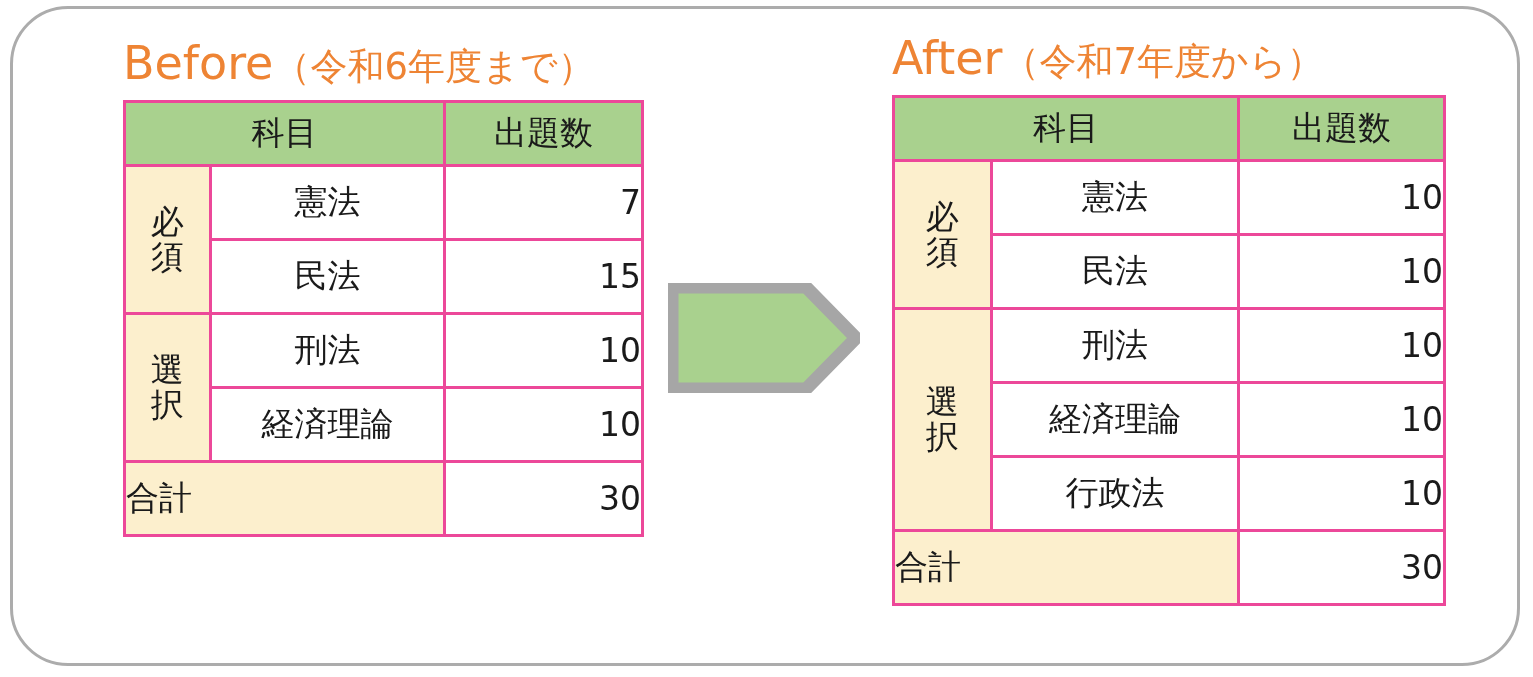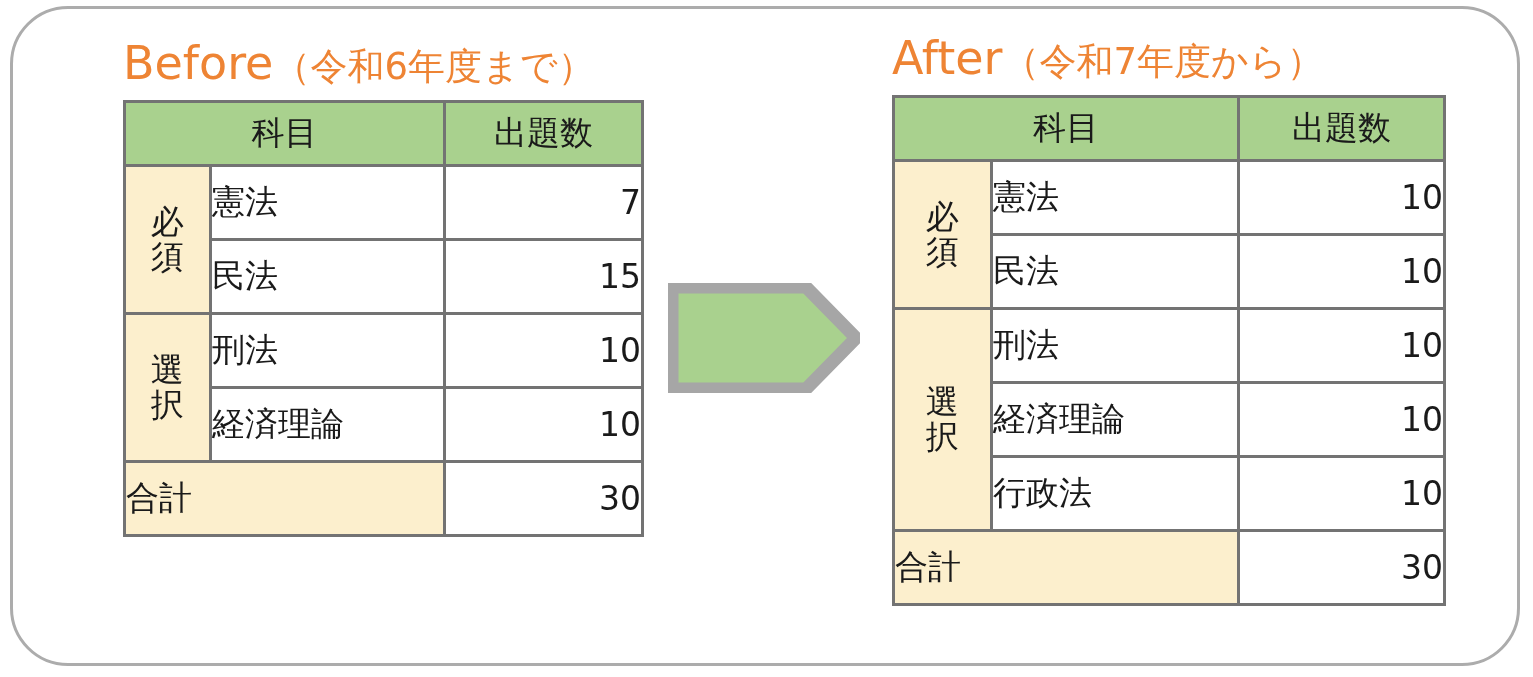--- a/index.html
+++ b/index.html
@@ -46,21 +46,21 @@
   .panel-title .latin { font-size: 46px; }
   .panel-title .jp    { font-size: 37px; }
 
   
   table.exam {
     border-collapse: collapse;
     table-layout: fixed;
     background: #ffffff;
   }
   table.exam td, table.exam th {
-    border: 3px solid #737373;
+    border: 3px solid #ec4899;
     padding: 0;
     font-weight: 400;
     font-size: 33px;
     color: #1A1A1A;
     background: #ffffff;
     box-sizing: border-box;
   }
   .hdr {
     background: #A9D18E !important;
     text-align: center;
@@ -71,21 +71,21 @@
     background: #FCEFCD !important;
     text-align: center;
     width: 82px;
     font-size: 33px;
     line-height: 1.04;
     letter-spacing: 0.02em;
     padding: 0 6px;
   }
   .grp span { display: block; }
   .subject {
-    text-align: left;
+    text-align: center;
     padding-left: 20px;
     height: 74px;
   }
   .count {
     text-align: right;
     padding-right: 22px;
     height: 74px;
     font-size: 36px;
   }
   .total-label {

